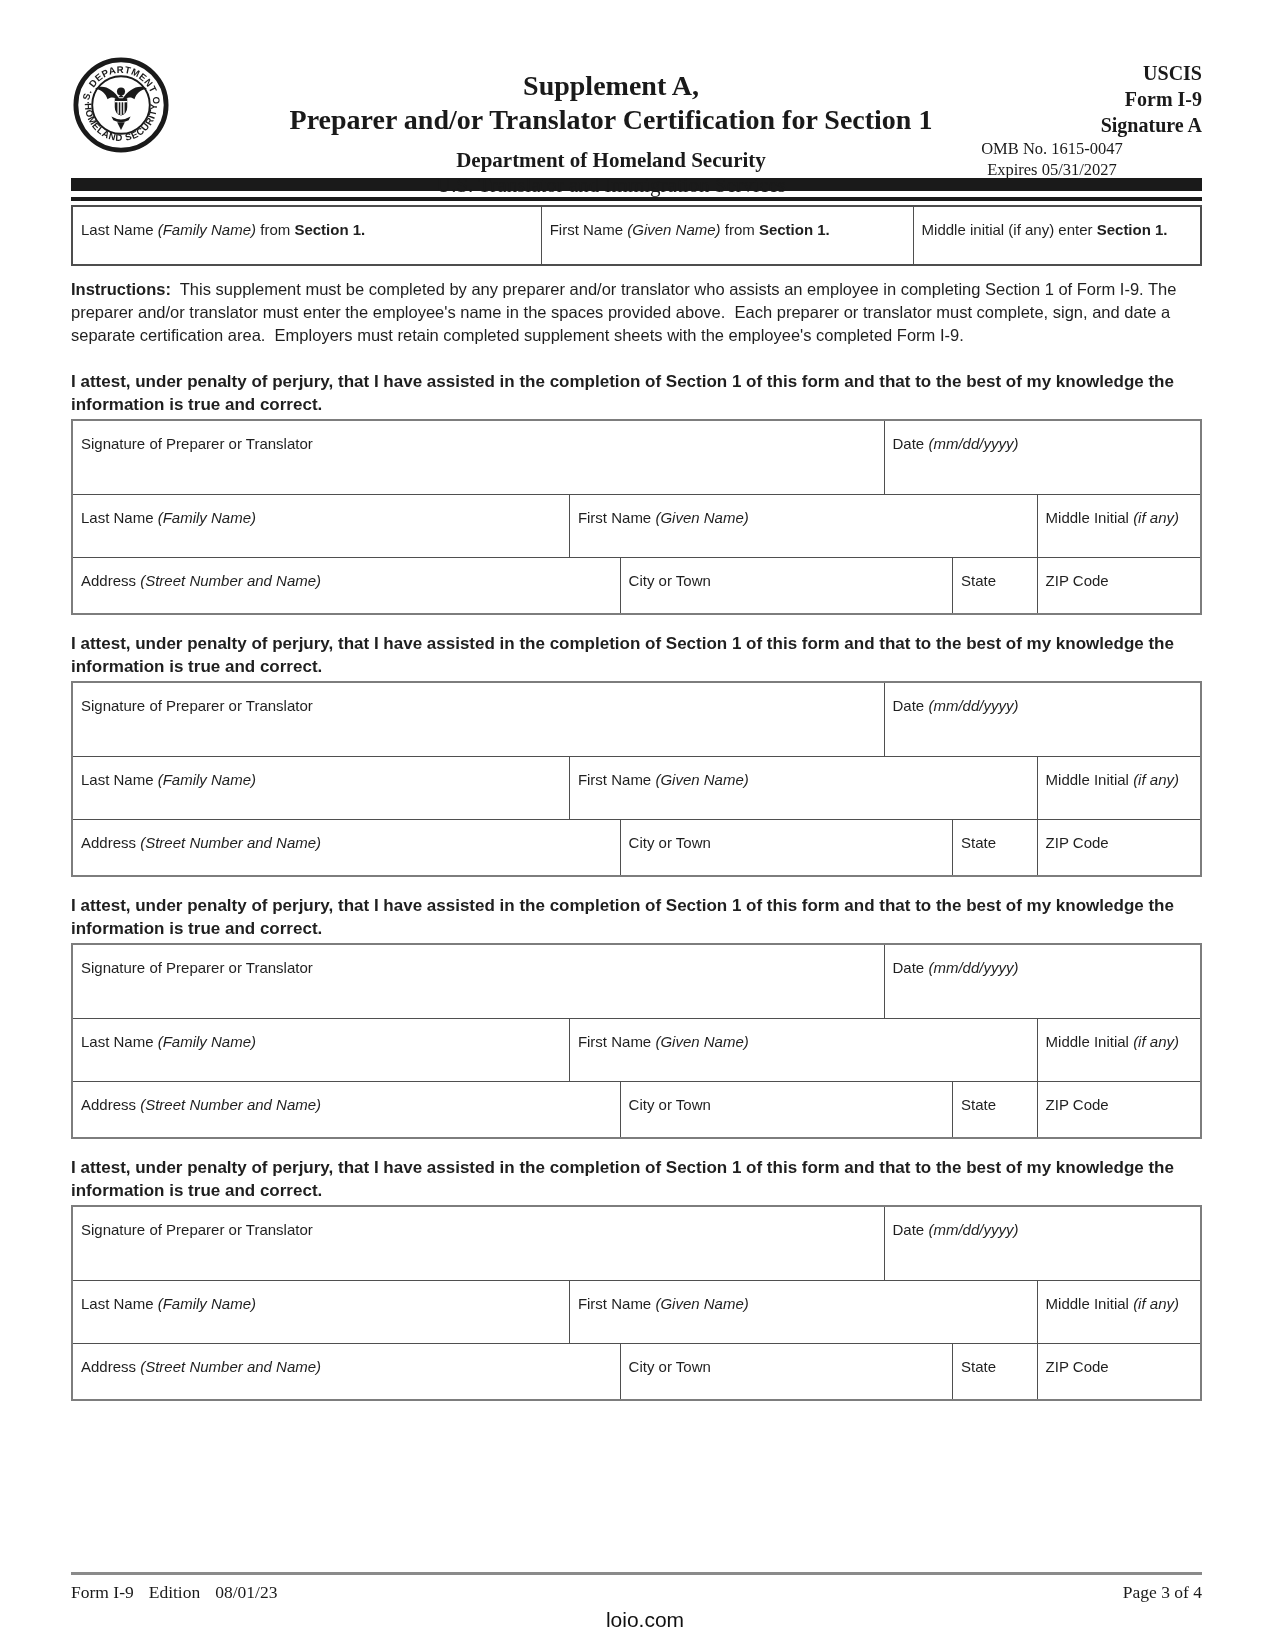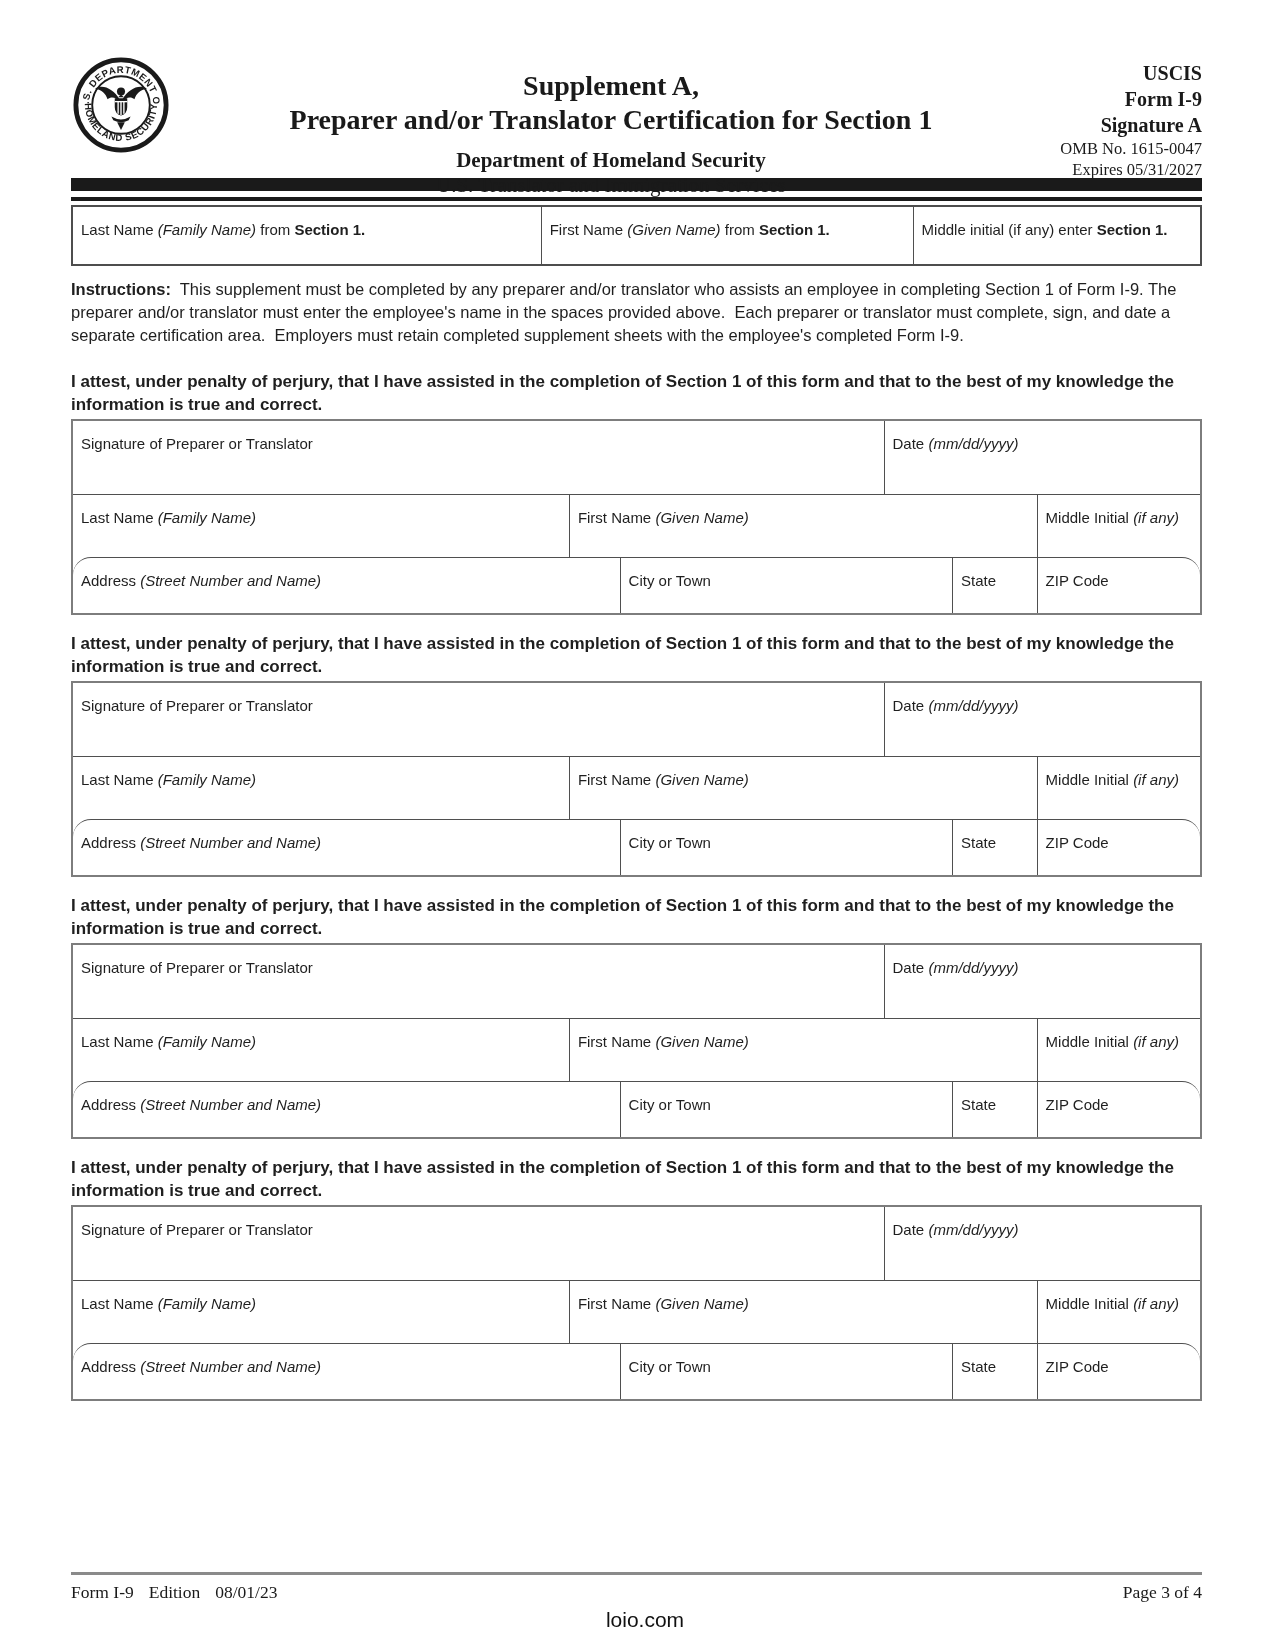--- a/index.html
+++ b/index.html
@@ -14,21 +14,21 @@
   .hdr{position:relative;height:121px;}
   .seal{position:absolute;left:2px;top:0;width:96px;height:96px;}
   .hdr-center{position:absolute;left:130px;top:12px;width:820px;text-align:center;
               font-family:"Liberation Serif",serif;color:#1a1a1a;}
   .title-line{font-size:28px;font-weight:bold;line-height:34px;}
   .dept{font-size:21px;font-weight:bold;line-height:25px;margin-top:11px;}
   .agency{font-size:21px;line-height:25px;}
   .hdr-right{position:absolute;right:0;top:3px;width:300px;text-align:center;
              font-family:"Liberation Serif",serif;color:#1a1a1a;}
   .fr-big{font-size:20px;font-weight:bold;line-height:26px;text-align:right;}
-  .fr-small{font-size:16.5px;line-height:21px;text-align:right;}
+  .fr-small{font-size:16.5px;line-height:21px;}
 
   
   .bar-thick{height:13px;background:#1a1a1a;}
   .bar-thin{height:4px;background:#1a1a1a;margin-top:6px;}
 
   
   .name-table{margin-top:4px;height:61px;box-sizing:border-box;
               border:2px solid #4d4d4d;display:grid;
               grid-template-columns:41.5% 33% 25.5%;}
   .name-table .cell{border-left:1px solid #4d4d4d;}
@@ -41,21 +41,21 @@
 
   
   .cert-blocks{margin-top:23px;}
   .cert-block + .cert-block{margin-top:17px;}
   .attest{font-weight:bold;font-size:17px;line-height:23px;}
   .cert-table{margin-top:3px;border:2px solid #7d7d7d;box-sizing:border-box;}
   .row{display:grid;}
   .row + .row{border-top:1px solid #4f4f4f;}
   .row1{grid-template-columns:70.5% 29.5%;height:73px;gap:16px;}
   .row2{grid-template-columns:44% 41.5% 14.5%;height:62px;}
-  .row3{grid-template-columns:48.5% 29.5% 7.5% 14.5%;height:55px;border-radius:18px;}
+  .row3{grid-template-columns:48.5% 29.5% 7.5% 14.5%;height:55px;}
   .cell{padding:13px 8px 0 8px;font-size:15px;line-height:19px;overflow:hidden;
         display:flex;flex-direction:column;box-sizing:border-box;}
   .cell + .cell{border-left:1px solid #4f4f4f;}
   .fill{flex:1;}
 
   
   .footer{position:absolute;left:71px;top:1572px;width:1131px;}
   .footer-line{height:3px;background:#8a8a8a;}
   .footer-row{display:flex;justify-content:space-between;margin-top:7px;
               font-family:"Liberation Serif",serif;font-size:17.5px;color:#1a1a1a;}

